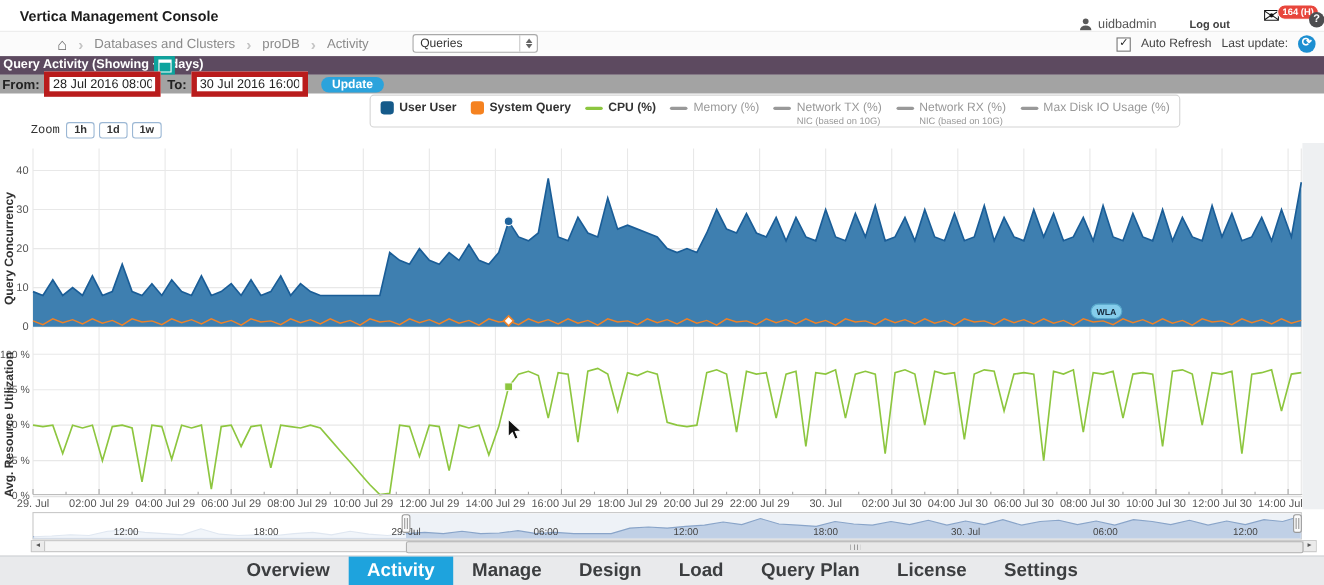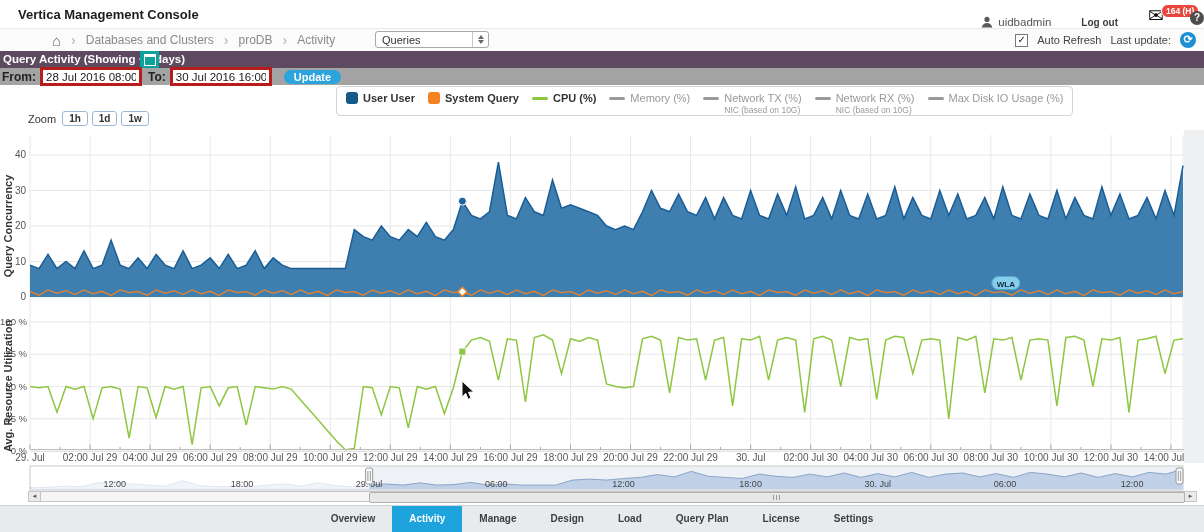--- a/index.html
+++ b/index.html
@@ -34,55 +34,55 @@
            text-align:center;line-height:15px;}
   
   #purple{position:absolute;left:0;top:51px;width:1204px;height:17px;background:#5d4a60;color:#fff;
           font-size:11.5px;font-weight:bold;line-height:17px;}
   #purple .t{padding-left:3px;display:inline-block;}
   .calbtn{position:absolute;left:140px;top:0px;width:19px;height:17px;background:#0da39d;display:flex;align-items:center;justify-content:center;}
   .calbtn .cal{width:10px;height:8px;border:1px solid #fff;border-top:3px solid #fff;position:relative;}
   
   #fromrow{position:absolute;left:0;top:68px;width:1204px;height:17px;background:#a3a3a3;display:flex;align-items:center;gap:4px;font-size:12px;}
   #fromrow label{font-weight:bold;color:#222;margin-left:2px;}
-  .dateinput{height:13px;border:3px solid #b91c1c;font-size:11.5px;color:#222;padding:0 3px;width:90px;font-family:"Liberation Sans",sans-serif;}
+  .dateinput{height:13px;border:5px solid #b91c1c;font-size:11.5px;color:#222;padding:0 3px;width:90px;font-family:"Liberation Sans",sans-serif;}
   .updatebtn{margin-left:8px;background:#2ba3dc;color:#fff;font-size:11px;font-weight:bold;border:none;
              border-radius:8px;padding:1px 10px;cursor:pointer;}
   
   #legend{position:absolute;left:336px;top:86px;height:30px;display:flex;align-items:flex-start;gap:13px;
           border:1px solid #d4d4d4;border-radius:4px;background:#fff;padding:5px 9px 0 9px;box-sizing:border-box;}
   .litem{display:flex;flex-direction:column;}
   .litem .main{display:flex;align-items:center;gap:5px;white-space:nowrap;}
   .lbox{width:12px;height:12px;border-radius:3px;}
   .lline{width:16px;height:3px;border-radius:2px;}
   .llabel{font-size:11px;}
   .lsub{font-size:8.5px;color:#999;margin-left:21px;margin-top:1px;white-space:nowrap;}
   #zoomctl{position:absolute;left:28px;top:111px;display:flex;align-items:center;gap:4px;}
-  #zoomctl .zl{font-size:11px;color:#333;margin-right:2px;}
+  #zoomctl .zl{font-size:11px;color:#333;margin-right:2px;font-family:Liberation Mono, monospace;}
   .zbtn{border:1px solid #9bb7d4;background:#fff;border-radius:3px;font-size:10px;font-weight:bold;color:#333;
         padding:1px 6px;cursor:pointer;font-family:"Liberation Sans",sans-serif;}
   #rightstrip{position:absolute;left:1184px;top:130px;width:20px;height:333px;background:#eef0f2;}
   svg#chart{position:absolute;left:0;top:0;}
   
   #tooltip{position:absolute;left:363px;top:341px;background:rgba(255,255,255,0.96);border:1px solid #74a8cf;
            border-radius:3px;padding:3px 6px;font-size:9px;line-height:12px;color:#333;box-shadow:1px 1px 2px rgba(0,0,0,0.15);}
   #tooltip .row{font-size:10px;}
   #tooltip .row b{color:#222;}
   
   #sbar{position:absolute;left:28px;top:491px;width:1169px;height:11px;background:#f5f5f5;border:1px solid #c6c6c6;box-sizing:border-box;}
   .sarrow{position:absolute;top:0;width:11px;height:9px;background:#ebebeb;font-size:6px;color:#555;text-align:center;line-height:9px;}
   .sarrow.l{left:0;border-right:1px solid #c6c6c6;}
   .sarrow.r{right:0;border-left:1px solid #c6c6c6;}
   #sthumb{position:absolute;left:340px;top:0px;width:814px;height:9px;background:#e8e8e8;border:1px solid #b0b0b0;border-radius:2px;}
   #sthumb .grip{position:absolute;left:50%;top:2px;width:9px;height:5px;margin-left:-4px;
     background:repeating-linear-gradient(90deg,#999 0 1px,transparent 1px 3px);}
   
   #footer{position:absolute;left:0;top:505px;width:1204px;height:27px;background:#e9eaec;border-top:1px solid #cfd2d6;
           display:flex;align-items:stretch;justify-content:center;box-sizing:border-box;}
-  .tab{font-size:10px;font-weight:bold;color:#3c3e40;line-height:26px;padding:0 17px;cursor:pointer;}
+  .tab{font-size:17px;font-weight:bold;color:#3c3e40;line-height:26px;padding:0 17px;cursor:pointer;}
   .tab.active{background:#1ea3dd;color:#fff;}
 </style>
 </head>
 <body>
 
 <div id="page">
 
   <svg id="chart" width="1204" height="532" viewBox="0 0 1204 532">
       <g>
         <line x1="30" y1="135" x2="30" y2="449" stroke="#e8e8e8"></line>

